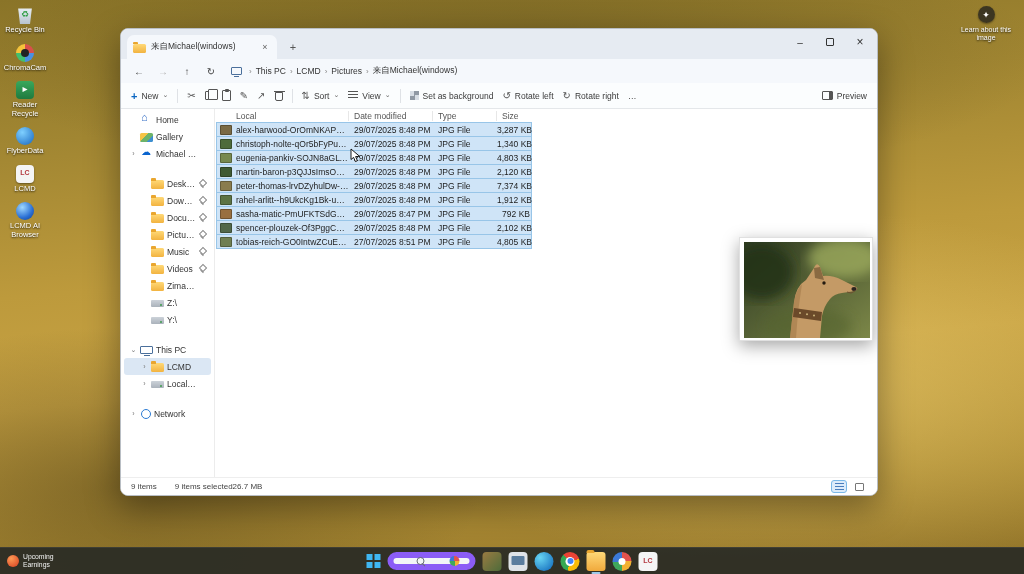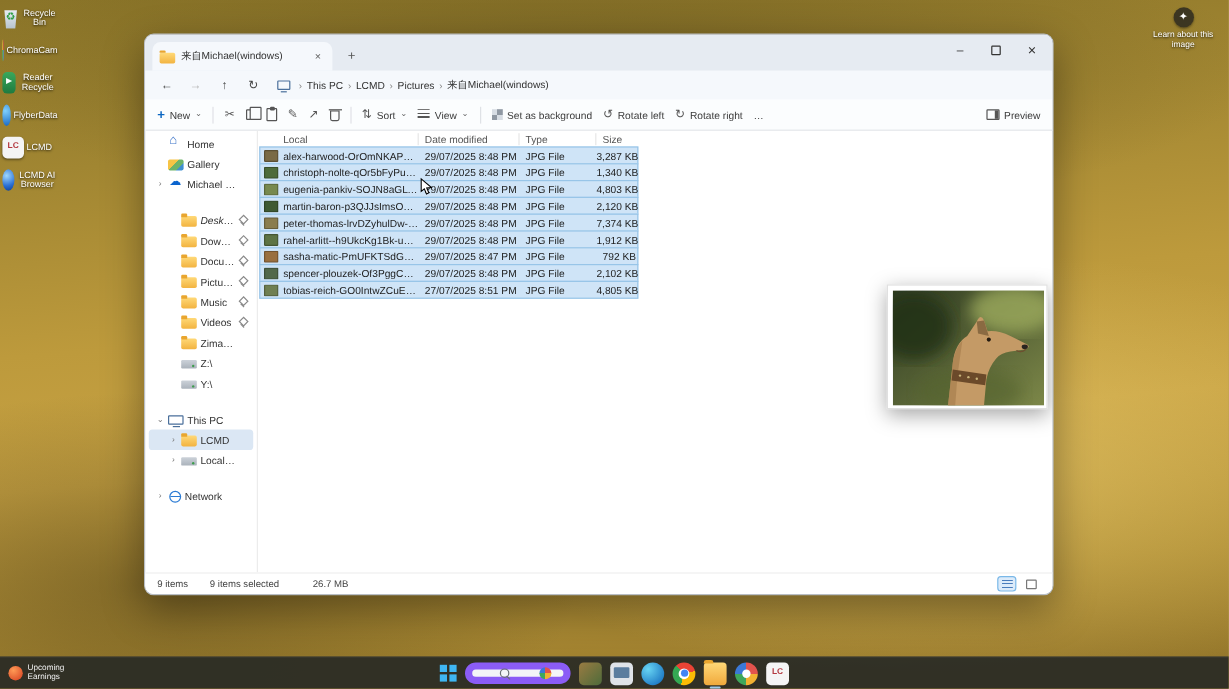--- a/index.html
+++ b/index.html
@@ -9,21 +9,21 @@
   
   .desktop{position:absolute;inset:0;
     background:
       radial-gradient(60% 45% at 78% 68%, rgba(236,205,110,.55), rgba(236,205,110,0) 70%),
       radial-gradient(50% 40% at 12% 85%, rgba(64,52,18,.45), rgba(64,52,18,0) 70%),
       radial-gradient(70% 30% at 50% 10%, rgba(100,84,30,.55), rgba(100,84,30,0) 75%),
       linear-gradient(175deg,#8a7428 0%,#a18632 22%,#bd9a3c 45%,#c7a243 62%,#ad8c34 82%,#8f7229 100%);}
 
   
   .desk-icons{position:absolute;left:2px;top:6px;width:46px;display:flex;flex-direction:column;gap:9px}
-  .dicon{display:flex;flex-direction:row;align-items:center;gap:2px;cursor:default}
+  .dicon{display:flex;flex-direction:column;align-items:center;gap:2px;cursor:default}
   .dlabel{font-size:7.5px;color:#fff;text-align:center;line-height:8.5px;text-shadow:0 1px 2px rgba(0,0,0,.85)}
   .dart{width:18px;height:18px;position:relative;display:block}
   .ic-recycle{background:linear-gradient(#eef3f8,#b7c3ce);clip-path:polygon(12% 14%,88% 14%,78% 100%,22% 100%)}
   .ic-recycle::after{content:"♻";position:absolute;left:0;right:0;top:3px;text-align:center;font-size:9px;color:#2f9e44}
   .ic-cam{border-radius:50%;background:conic-gradient(#d8504a 0 25%,#4a90e2 0 50%,#41c06f 0 75%,#f5c33b 0)}
   .ic-cam::after{content:"";position:absolute;inset:5px;border-radius:50%;background:#222}
   .ic-studio{border-radius:4px;background:linear-gradient(#39a85c,#1f7a3f)}
   .ic-studio::after{content:"▸";position:absolute;left:0;right:0;top:2px;text-align:center;color:#fff;font-size:10px}
   .ic-data{border-radius:50%;background:radial-gradient(circle at 35% 30%,#7fd0ff,#1565c0)}
   .ic-lcmd{border-radius:4px;background:#f4f4f4;box-shadow:0 1px 2px rgba(0,0,0,.4)}
@@ -130,21 +130,21 @@
   .frow.selected:first-of-type{margin-top:0}
   .c-name{display:flex;align-items:center;gap:4px;padding-left:3px;white-space:nowrap;overflow:hidden;min-width:0}
   .c-name span{overflow:hidden;text-overflow:ellipsis}
   .thumb{width:12px;height:10px;border-radius:1px;flex:0 0 auto;border:1px solid rgba(0,0,0,.25)}
   .c-date,.c-type{padding-left:5px;white-space:nowrap;overflow:hidden}
   .c-size{text-align:right;padding-right:3px;white-space:nowrap}
 
   .statusbar{position:absolute;left:0;right:0;bottom:0;height:18px;border-top:1px solid #eee;display:flex;align-items:center;
     padding:0 10px;font-size:8px;color:#444;gap:0;background:#fff}
   .st-sel{margin-left:18px}
-  .st-size{margin-left:28px}
+  .st-size{margin-left:0}
   .vt{margin-left:auto;width:16px;height:13px;border-radius:3px;display:flex;align-items:center;justify-content:center}
   .vt+.vt{margin-left:4px}
   .vt.active{background:#dcebfa;border:1px solid #7ab8e8}
   .vt-lines{width:9px;height:8px;background:repeating-linear-gradient(#4a7dbd 0 1px,transparent 1px 3px)}
   .vt-thumb{width:9px;height:8px;border:1px solid #777;border-radius:1px}
 
   
   .preview-card{position:absolute;left:618px;top:208px;width:134px;height:104px;background:#fff;padding:4px;
     box-shadow:0 5px 16px rgba(0,0,0,.35);border:1px solid #e0e0e0}
   .preview-card svg{display:block;width:126px;height:96px}
@@ -346,21 +346,21 @@
             <span class="pin" style="visibility: hidden;"></span>
           </div>
 
           <div class="side-item">
             <span class="chev">›</span>
             <span class="fi ic-onedrive"></span>
             <span class="slabel">Michael - Personal</span>
             <span class="pin" style="visibility: hidden;"></span>
           </div>
 
-          <div class="side-item gapped" style="padding-left: 17px; font-style: italic;">
+          <div class="side-item gapped" style="padding-left: 17px;">
             <span class="chev"></span>
             <span class="fi ic-folder"></span>
             <span class="slabel">Desktop</span>
             <span class="pin"></span>
           </div>
 
           <div class="side-item" style="padding-left: 17px;">
             <span class="chev"></span>
             <span class="fi ic-folder"></span>
             <span class="slabel">Downloads</span>

